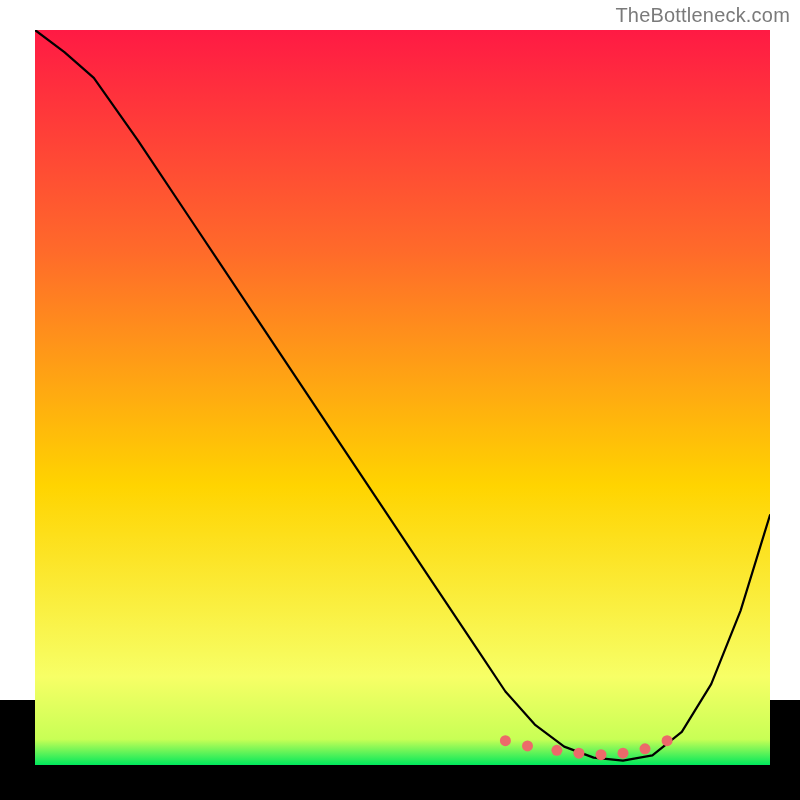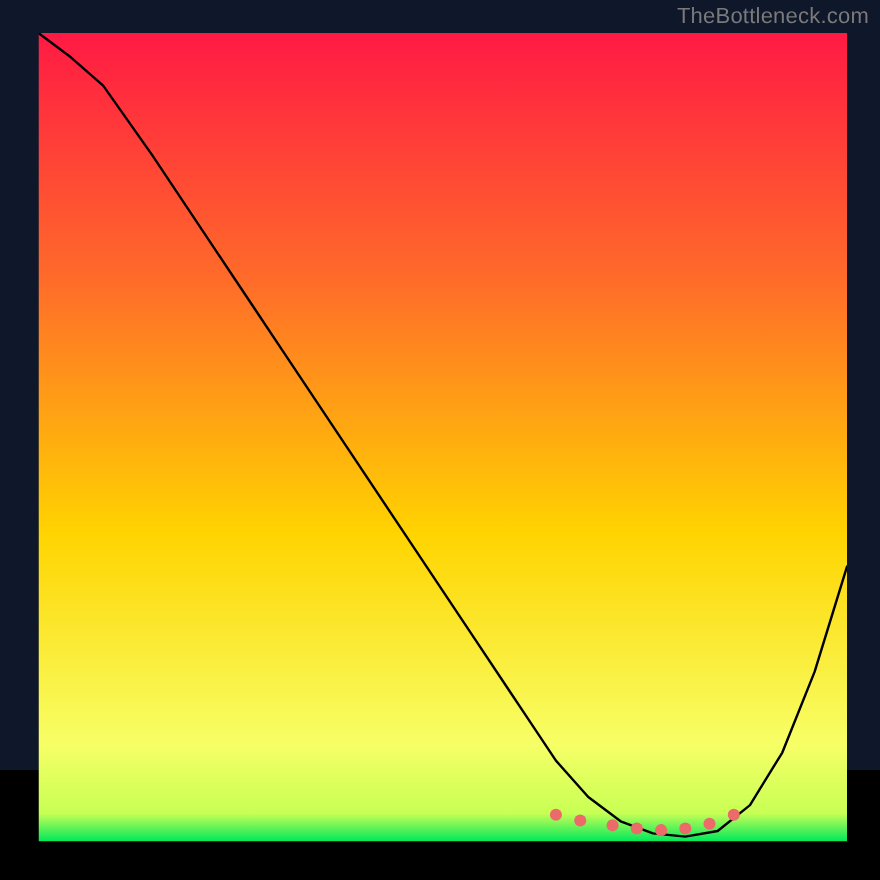--- a/index.html
+++ b/index.html
@@ -8,21 +8,21 @@
     width: 800px;
     height: 800px;
     background: #000;
     font-family: Arial, Helvetica, sans-serif;
     overflow: hidden;
   }
   .frame {
     position: relative;
     width: 800px;
     height: 700px;
-    background: #0f172a;
+    background: #ffffff;
   }
   .watermark {
     position: absolute;
     top: 4px;
     right: 10px;
     color: #7a7a7a;
     font-size: 20px;
     font-weight: 400;
     letter-spacing: 0.2px;
     user-select: none;

